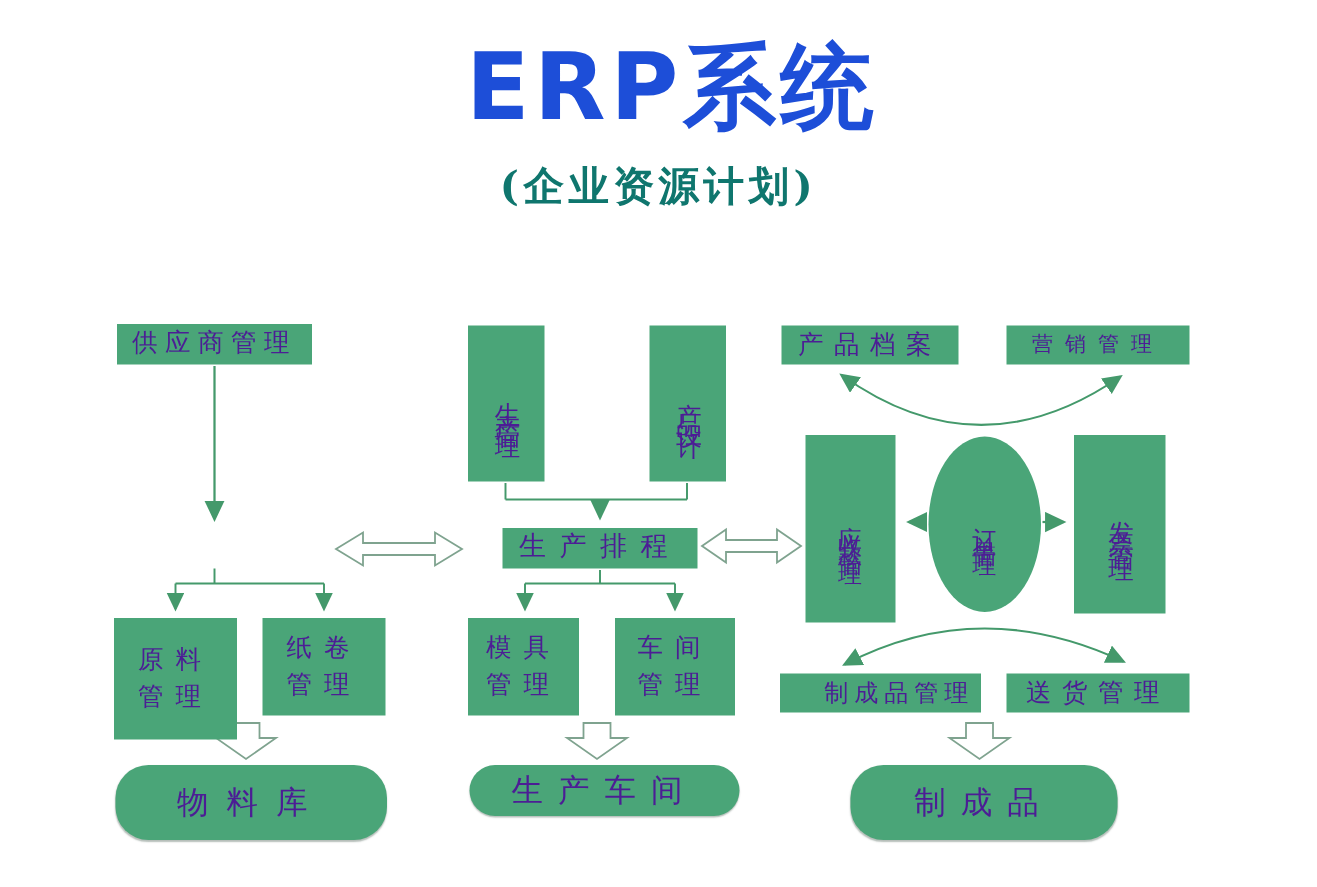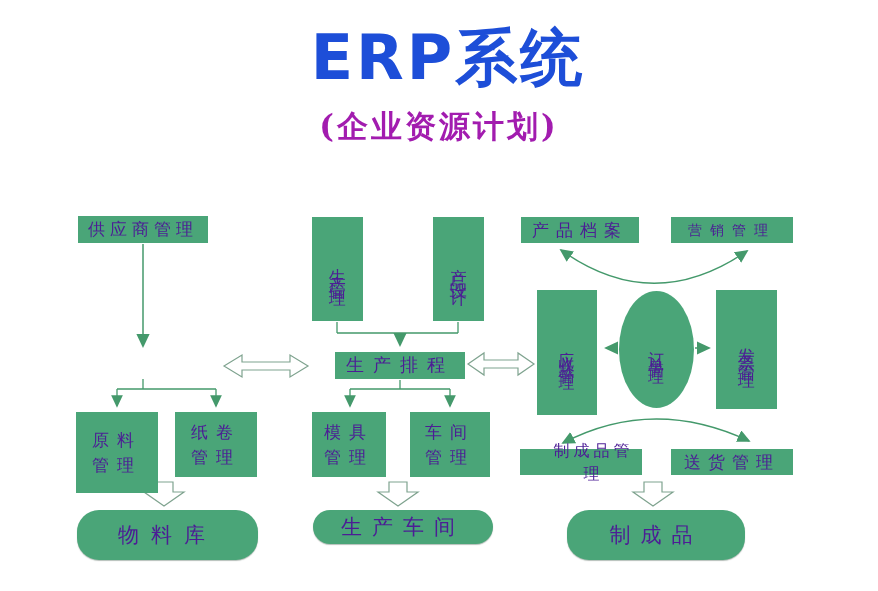--- a/index.html
+++ b/index.html
@@ -8,21 +8,21 @@
     font-family:"DejaVu Sans","Liberation Sans",sans-serif;
   }
   
   .hdr{position:absolute;left:0;top:24px;width:100%;text-align:center;pointer-events:none;}
   .title{
     font-size:62px;font-weight:bold;color:#1d4ed8;letter-spacing:3px;
     font-family:"DejaVu Sans","Liberation Sans",sans-serif;line-height:1.1;
     padding-left:18px;
   }
   .subtitle{
-    margin-top:14px;font-size:31px;color:#a21caf;letter-spacing:3px;
+    margin-top:14px;font-size:27px;color:#0f766e;letter-spacing:3px;
     font-family:"DejaVu Serif","Liberation Serif",serif;font-weight:600;
   }
   
   svg.wires{position:absolute;left:0;top:0;width:878px;height:591px;z-index:1;}
   
   .node{
     position:absolute;z-index:2;background:#4aa578;color:#4c1d95;
     display:flex;align-items:center;justify-content:center;text-align:center;
     box-sizing:border-box;line-height:1.45;
   }
@@ -41,21 +41,21 @@
   .n-scheduling    {left:335px; top:352px; width:130px; height:27px; font-size:18px; letter-spacing:9px;}
   .n-mold          {left:312px; top:412px; width:74px;  height:65px; font-size:17px; letter-spacing:8px; padding:0 11px;}
   .n-workshopmgmt  {left:410px; top:412px; width:80px;  height:65px; font-size:17px; letter-spacing:8px; padding:0 14px;}
   .n-prodworkshop  {left:313px; top:510px; width:180px; height:34px; font-size:21px; letter-spacing:10px;}
   
   .n-archive       {left:521px; top:217px; width:118px; height:26px; font-size:17px; letter-spacing:7px;}
   .n-marketing     {left:671px; top:217px; width:122px; height:26px; font-size:14px; letter-spacing:8px;}
   .n-receivables   {left:537px; top:290px; width:60px;  height:125px; font-size:16px; letter-spacing:6px;}
   .n-order         {left:619px; top:291px; width:75px;  height:117px; font-size:16px; letter-spacing:6px; border-radius:50%;}
   .n-invoice       {left:716px; top:290px; width:61px;  height:119px; font-size:17px; letter-spacing:8px;}
-  .n-finishedmgmt  {left:520px; top:449px; width:122px; height:26px; font-size:16px; letter-spacing:4px;padding-left:25px;}
+  .n-finishedmgmt  {left:520px; top:449px; width:134px; height:26px; font-size:16px; letter-spacing:4px;padding-left:25px;}
   .n-delivery      {left:671px; top:449px; width:122px; height:26px; font-size:17px; letter-spacing:7px;}
   .n-finished      {left:567px; top:510px; width:178px; height:50px; font-size:21px; letter-spacing:10px;}
 </style>
 </head>
 <body>
 
 <div class="canvas">
 
   <div class="hdr">
     <div class="title">ERP系统</div>

